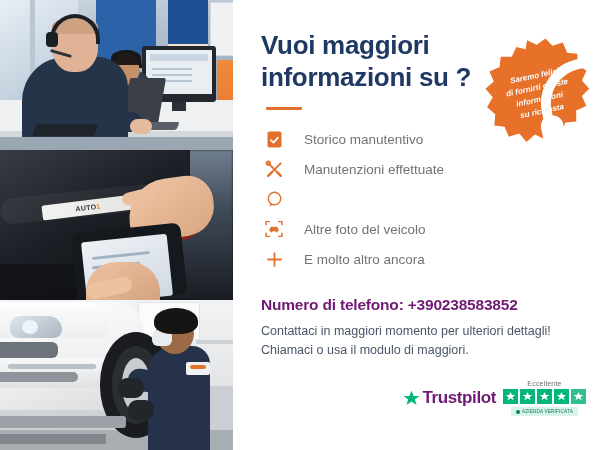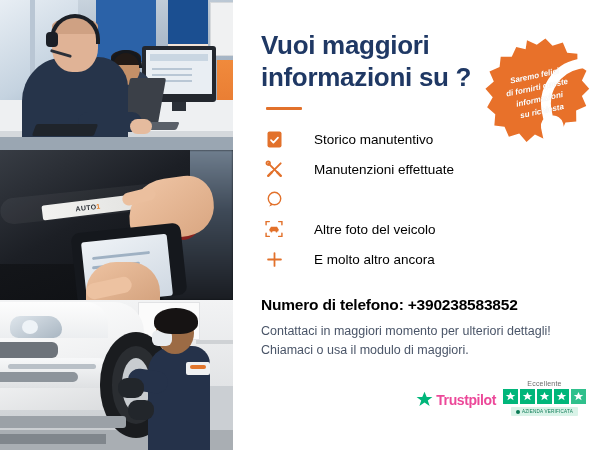--- a/index.html
+++ b/index.html
@@ -430,29 +430,29 @@
   }
   .feature-icon {
     width: 26px;
     flex: 0 0 26px;
     display: flex;
     align-items: center;
     justify-content: center;
     color: #e2712b;
   }
   .feature-label {
-    color: #000000;
+    color: #737373;
     font-size: 13.5px;
-    margin-left: 27px;
+    margin-left: 17px;
     white-space: nowrap;
   }
 
   .phone-line {
     margin-top: 22px;
-    color: #000000;
+    color: #701a75;
     font-size: 15.5px;
     font-weight: bold;
     letter-spacing: -0.2px;
   }
   .contact-text {
     margin-top: 8px;
     color: #4a5568;
     font-size: 12.5px;
     line-height: 1.52;
   }
@@ -466,22 +466,22 @@
     align-items: flex-end;
     gap: 7px;
   }
   .tp-logo {
     display: flex;
     align-items: center;
     gap: 3px;
     padding-bottom: 8px;
   }
   .tp-word {
-    color: #ec4899;
-    font-size: 14px;
+    color: #701a75;
+    font-size: 17px;
     font-weight: bold;
     letter-spacing: -0.4px;
     text-align: center;
   }
   .tp-right { display: flex; flex-direction: column; align-items: center; }
   .tp-excellent {
     color: #6b6b6b;
     font-size: 7px;
     letter-spacing: .2px;
     margin-bottom: 2px;

